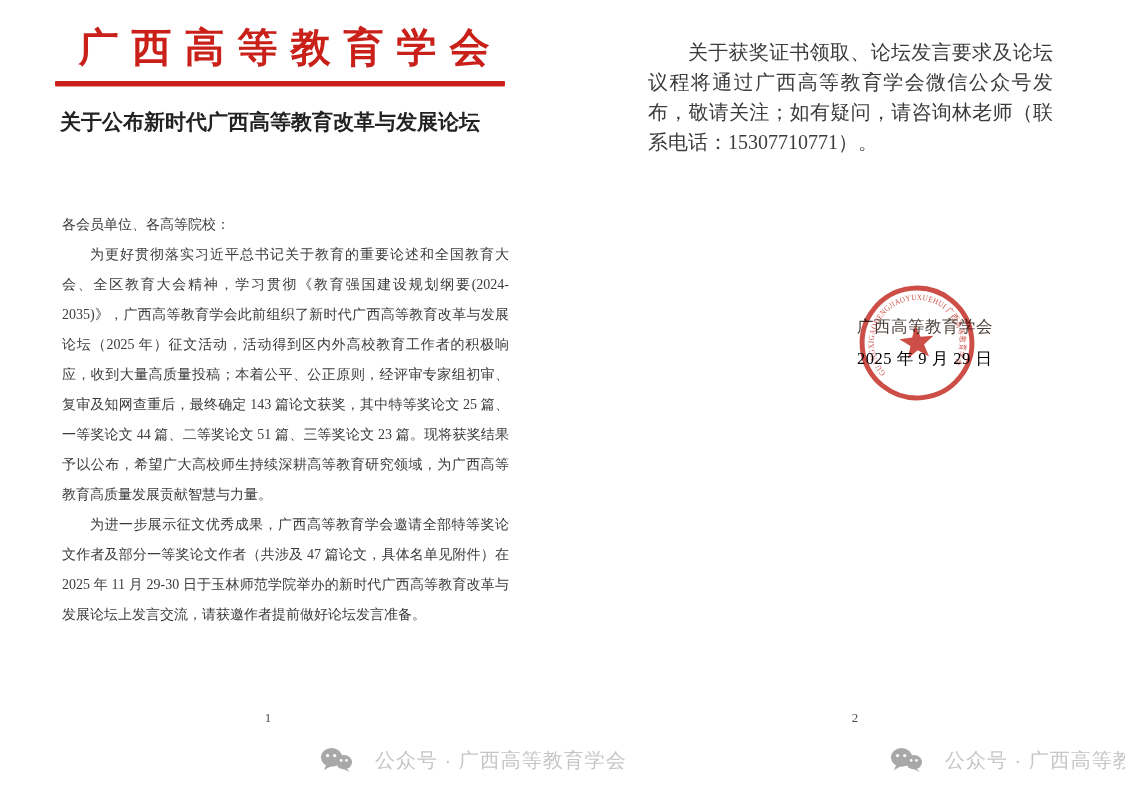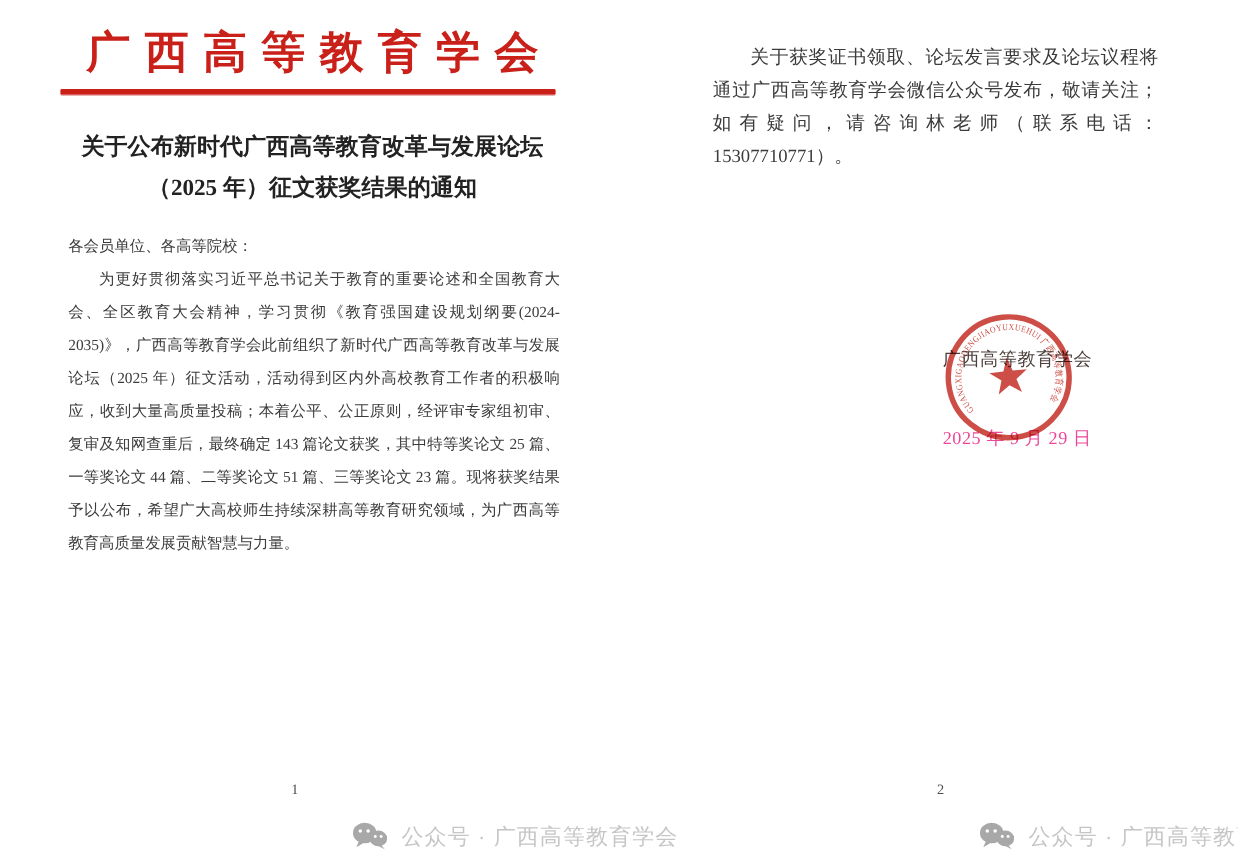--- a/index.html
+++ b/index.html
@@ -13,80 +13,80 @@
     position:absolute;left:60px;top:22px;width:448px;
     text-align:center;font-size:40px;font-weight:bold;color:#c9201a;
     letter-spacing:13px;text-indent:13px;white-space:nowrap;line-height:52px;
   }
   .red-rule{
     position:absolute;left:55px;top:81px;width:450px;height:5px;
     background:#c9201a;border-radius:1px;
     box-shadow:0 1px 0 rgba(201,32,26,.45);
   }
   .doc-title{
-    position:absolute;left:60px;top:115px;width:448px;text-align:center;
+    position:absolute;left:60px;top:104px;width:448px;text-align:left;
     font-weight:bold;font-size:21px;line-height:37px;color:#222222;
   }
   .body-left{
     position:absolute;left:62px;top:210px;width:447px;
     font-size:14px;line-height:30px;color:#3b3b3b;text-align:justify;
   }
   .body-left p, .body-right p{margin:0;}
   .indent{text-indent:2em;}
   .page-num{
     position:absolute;top:710px;width:40px;text-align:center;
     font-size:13px;color:#4d4d4d;
   }
   .pnum-1{left:248px;}
   .pnum-2{left:835px;}
   
   .body-right{
     position:absolute;left:648px;top:37px;width:405px;
-    font-size:17px;line-height:30px;color:#3b3b3b;text-align:justify;
+    font-size:20px;line-height:30px;color:#3b3b3b;text-align:justify;
   }
   .attachment{margin-top:33px;}
   .signer{
     position:absolute;left:857px;top:316px;
     font-size:16.5px;color:#4d413d;letter-spacing:0.5px;white-space:nowrap;
   }
   .sign-date{
     position:absolute;left:857px;top:348px;
-    font-size:16.5px;color:#ec4899;letter-spacing:0.5px;white-space:nowrap;margin-top:40px;
+    font-size:16.5px;color:#000000;letter-spacing:0.5px;white-space:nowrap;
   }
   .seal{
     position:absolute;left:845px;top:271px;width:144px;height:144px;
     mix-blend-mode:multiply;opacity:0.88;transform:rotate(-6deg);
   }
   
   .wm{
-    position:absolute;top:746px;display:flex;align-items:center;gap:13px;
+    position:absolute;top:746px;display:flex;align-items:center;gap:23px;
     color:#c6c6c6;font-size:20px;letter-spacing:1px;white-space:nowrap;
     font-family:"Liberation Sans","DejaVu Sans",sans-serif;
   }
   .wm-left{left:320px;}
   .wm-right{left:890px;}
   .wm svg{display:block;}
 </style>
 </head>
 <body>
 
 <div>
 
   <div class="letterhead">广西高等教育学会</div>
 
   <div class="red-rule"></div>
 
   <div class="doc-title">
     <div>关于公布新时代广西高等教育改革与发展论坛</div>
-    <div>（2025 年）征文获奖结果的通知</div>
   </div>
 
   <div class="body-left">
     <p>各会员单位、各高等院校：</p>
     <p class="indent">为更好贯彻落实习近平总书记关于教育的重要论述和全国教育大会、全区教育大会精神，学习贯彻《教育强国建设规划纲要(2024-2035)》，广西高等教育学会此前组织了新时代广西高等教育改革与发展论坛（2025 年）征文活动，活动得到区内外高校教育工作者的积极响应，收到大量高质量投稿；本着公平、公正原则，经评审专家组初审、复审及知网查重后，最终确定 143 篇论文获奖，其中特等奖论文 25 篇、一等奖论文 44 篇、二等奖论文 51 篇、三等奖论文 23 篇。现将获奖结果予以公布，希望广大高校师生持续深耕高等教育研究领域，为广西高等教育高质量发展贡献智慧与力量。</p>
+    <p class="indent">为进一步展示征文优秀成果，广西高等教育学会邀请全部特等奖论文作者及部分一等奖论文作者（共涉及 47 篇论文，具体名单见附件）在 2025 年 11 月 29-30 日于玉林师范学院举办的新时代广西高等教育改革与发展论坛上发言交流，请获邀作者提前做好论坛发言准备。</p>
   </div>
 
   <div class="page-num pnum-1">1</div>
 </div>
 
 <div>
 
   <div class="body-right">
     <p class="indent">关于获奖证书领取、论坛发言要求及论坛议程将通过广西高等教育学会微信公众号发布，敬请关注；如有疑问，请咨询林老师（联系电话：15307710771）。</p>
   </div>

